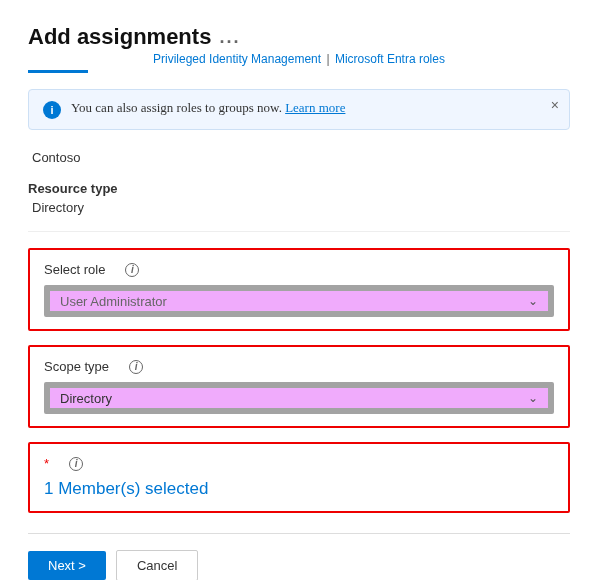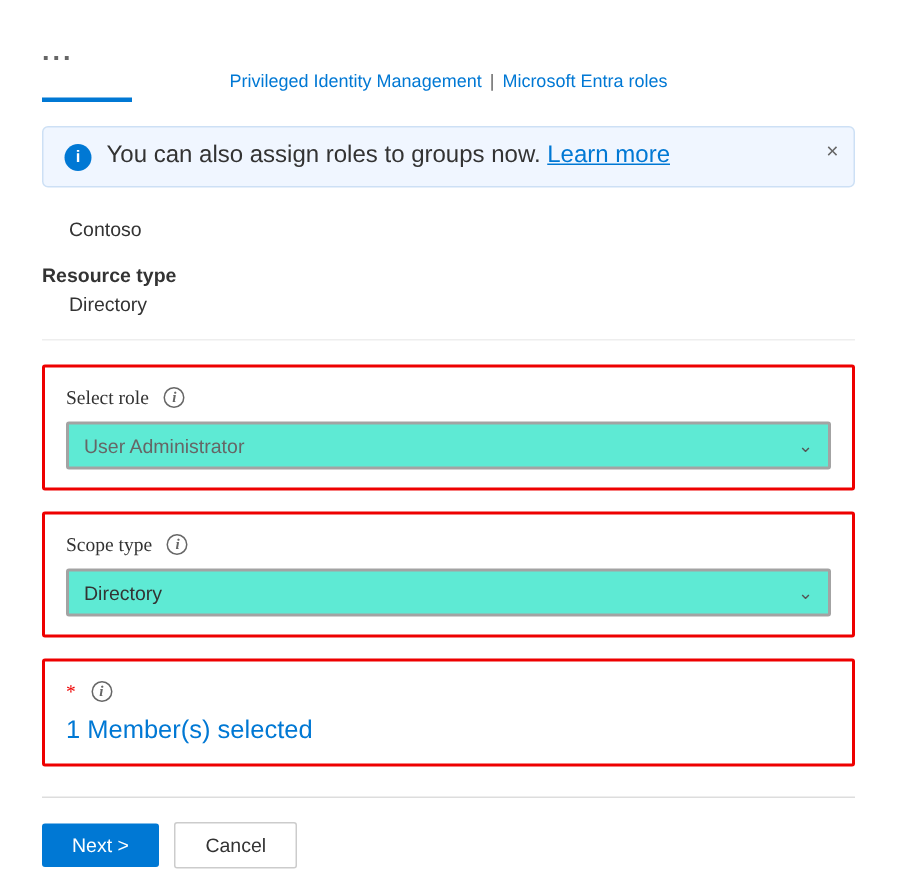--- a/index.html
+++ b/index.html
@@ -70,23 +70,24 @@
       font-size: 11px;
       font-weight: bold;
       display: flex;
       align-items: center;
       justify-content: center;
       flex-shrink: 0;
       margin-top: 1px;
     }
 
     .info-text {
-      font-size: 16px;
+      font-size: 13px;
       color: #333;
       flex: 1;
+      font-family: Liberation Serif, serif;
     }
 
     .info-link {
       color: #0078d4;
       text-decoration: underline;
       cursor: pointer;
     }
 
     .close-btn {
       position: absolute;
@@ -107,21 +108,21 @@
     .field-label {
       font-size: 13px;
       font-weight: 600;
       color: #333;
       margin-bottom: 4px;
     }
 
     .field-value {
       font-size: 13px;
       color: #333;
-      margin-left: 18px;
+      margin-left: 4px;
     }
 
     .section-divider {
       height: 1px;
       background: #eee;
       margin: 4px 0 16px 0;
     }
 
     .form-section {
       border: 2px solid #e00;
@@ -129,22 +130,21 @@
       padding: 12px 14px;
       margin-bottom: 14px;
     }
 
     .form-field-label {
       font-size: 13px;
       color: #333;
       margin-bottom: 8px;
       display: flex;
       align-items: center;
-      gap: 10px;
-      font-family: Liberation Serif, serif;
+      gap: 20px;
     }
 
     .required-star {
       color: #e00;
     }
 
     .info-circle {
       width: 14px;
       height: 14px;
       border-radius: 50%;
@@ -155,23 +155,23 @@
       align-items: center;
       justify-content: center;
       font-style: italic;
       font-weight: bold;
       cursor: help;
     }
 
     .dropdown {
       width: 100%;
       height: 32px;
-      border: 2px solid #a3a3a3;
-      border-radius: 2px;
-      background: #5eead4;
+      border: 6px solid #a3a3a3;
+      border-radius: 2px;
+      background: #f0abfc;
       display: flex;
       align-items: center;
       justify-content: space-between;
       padding: 0 10px;
       cursor: pointer;
       font-size: 13px;
       color: #666;
     }
 
     .dropdown.has-value {
@@ -220,20 +220,21 @@
       border-radius: 2px;
       padding: 7px 20px;
       font-size: 13px;
       cursor: pointer;
     }
   </style>
 </head>
 <body>
 
 <div class="page-title">
+  <span>Add assignments</span>
   <span class="ellipsis">...</span>
 </div>
 
 <div class="breadcrumb">
   <span>Privileged Identity Management</span>
   <span class="breadcrumb-divider">|</span>
   <span>Microsoft Entra roles</span>
 </div>
 
 <div class="title-underline"></div>

